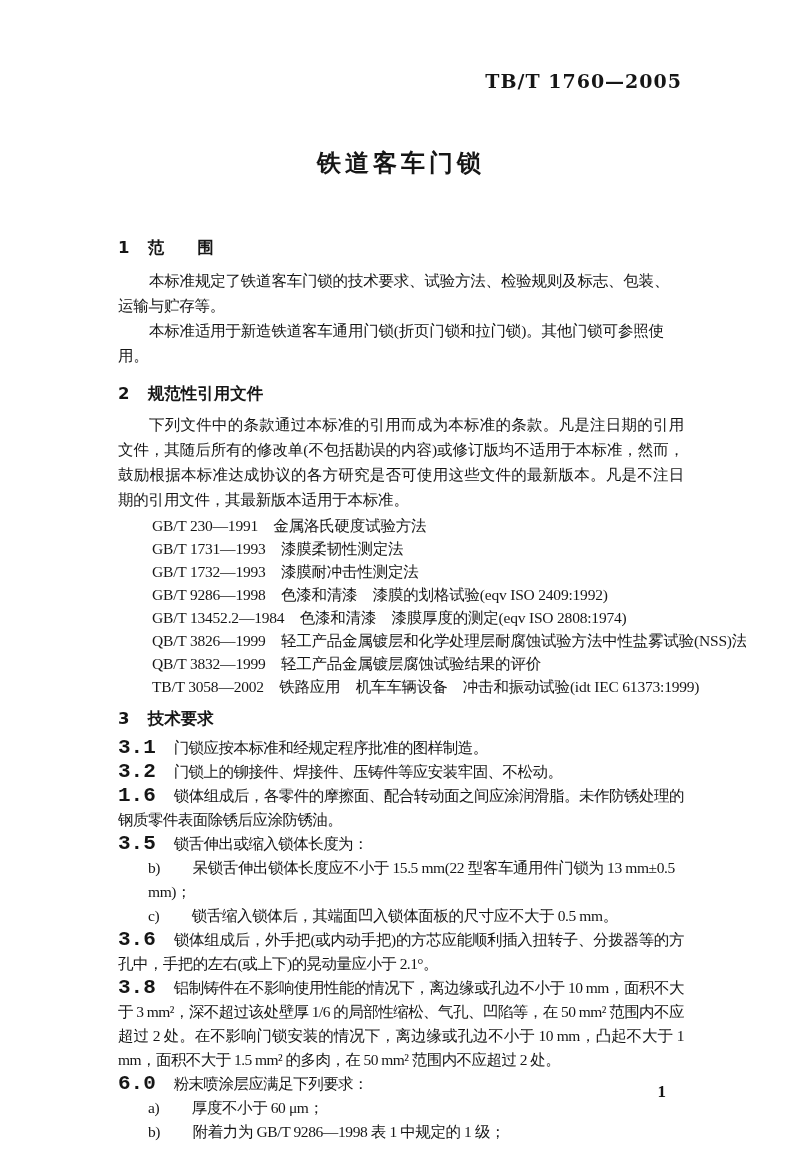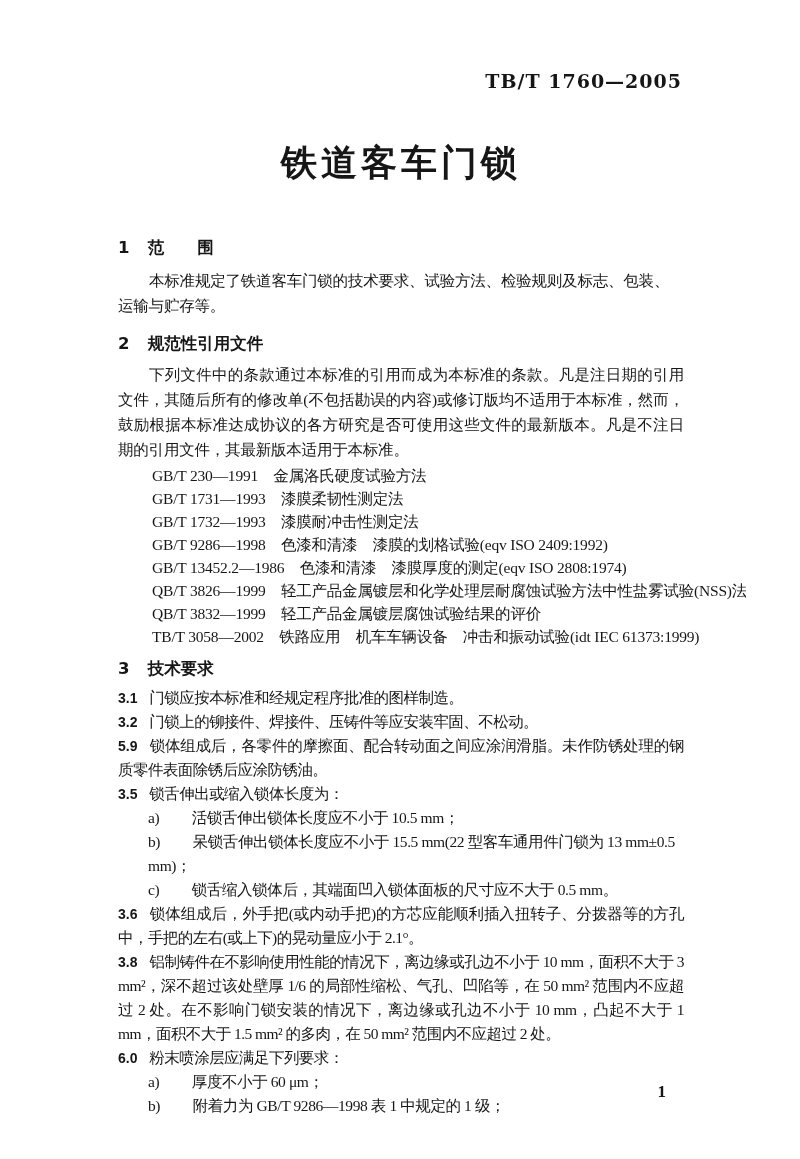--- a/index.html
+++ b/index.html
@@ -22,21 +22,21 @@
     font-weight: bold;
     font-size: 19px;
     letter-spacing: 1px;
     padding-right: 2px;
   }
   .doc-title {
     margin: 50px 0 0 0;
     text-align: center;
     font-family: "DejaVu Sans", "Liberation Sans", sans-serif;
     font-weight: bold;
-    font-size: 36px;
+    font-size: 24px;
     letter-spacing: 4px;
     line-height: 42px;
   }
   .sec-heading {
     margin-top: 52px;
     font-family: "DejaVu Sans", "Liberation Sans", sans-serif;
     font-weight: bold;
     font-size: 16.5px;
     line-height: 24px;
   }
@@ -64,23 +64,23 @@
     letter-spacing: -0.2px;
     white-space: nowrap;
   }
   .clauses { margin-top: 5px; }
   .clause {
     line-height: 24px;
     text-align: justify;
     letter-spacing: -0.55px;
   }
   .cnum {
-    font-family: Liberation Sans, sans-serif;
+    font-family: Liberation Mono, monospace;
     font-weight: bold;
-    font-size: 14px;
+    font-size: 21px;
     margin-right: 0.85em;
     letter-spacing: 0;
   }
   .subitem {
     padding-left: 30px;
     line-height: 24px;
     letter-spacing: -0.4px;
   }
   .inum { margin-right: 2.1em; }
   .page-number {
@@ -98,47 +98,47 @@
 <div class="page">
 
   <div class="doc-number">TB/T 1760—2005</div>
 
   <h1 class="doc-title">铁道客车门锁</h1>
 
   <div class="sec-heading">
     <span class="hnum">1</span><span>范　　围</span>
   </div>
   <p class="para">本标准规定了铁道客车门锁的技术要求、试验方法、检验规则及标志、包装、运输与贮存等。</p>
+  <p class="para" style="margin-top:0">本标准适用于新造铁道客车通用门锁(折页门锁和拉门锁)。其他门锁可参照使用。</p>
 
   <div class="sec-heading h2">
     <span class="hnum">2</span><span>规范性引用文件</span>
   </div>
   <p class="intro">下列文件中的条款通过本标准的引用而成为本标准的条款。凡是注日期的引用文件，其随后所有的修改单(不包括勘误的内容)或修订版均不适用于本标准，然而，鼓励根据本标准达成协议的各方研究是否可使用这些文件的最新版本。凡是不注日期的引用文件，其最新版本适用于本标准。</p>
   <div class="ref-list">
     <p class="ref">GB/T 230—1991　金属洛氏硬度试验方法</p>
     <p class="ref">GB/T 1731—1993　漆膜柔韧性测定法</p>
     <p class="ref">GB/T 1732—1993　漆膜耐冲击性测定法</p>
     <p class="ref">GB/T 9286—1998　色漆和清漆　漆膜的划格试验(eqv ISO 2409:1992)</p>
-    <p class="ref">GB/T 13452.2—1986　色漆和清漆　漆膜厚度的测定(eqv ISO 2808:1974)</p>
+    <p class="ref">GB/T 13452.2—1984　色漆和清漆　漆膜厚度的测定(eqv ISO 2808:1974)</p>
     <p class="ref">QB/T 3826—1999　轻工产品金属镀层和化学处理层耐腐蚀试验方法中性盐雾试验(NSS)法</p>
     <p class="ref">QB/T 3832—1999　轻工产品金属镀层腐蚀试验结果的评价</p>
     <p class="ref">TB/T 3058—2002　铁路应用　机车车辆设备　冲击和振动试验(idt IEC 61373:1999)</p>
   </div>
 
   <div class="sec-heading h3">
     <span class="hnum">3</span><span>技术要求</span>
   </div>
 
   <div class="clauses">
     <p class="clause"><span class="cnum">3.1</span><span>门锁应按本标准和经规定程序批准的图样制造。</span></p>
     <p class="clause"><span class="cnum">3.2</span><span>门锁上的铆接件、焊接件、压铸件等应安装牢固、不松动。</span></p>
-    <p class="clause"><span class="cnum">5.9</span><span>锁体组成后，各零件的摩擦面、配合转动面之间应涂润滑脂。未作防锈处理的钢质零件表面除锈后应涂防锈油。</span></p>
+    <p class="clause"><span class="cnum">1.6</span><span>锁体组成后，各零件的摩擦面、配合转动面之间应涂润滑脂。未作防锈处理的钢质零件表面除锈后应涂防锈油。</span></p>
     <p class="clause"><span class="cnum">3.5</span><span>锁舌伸出或缩入锁体长度为：</span></p>
 
-    <p class="subitem"><span class="inum">a)</span><span>活锁舌伸出锁体长度应不小于 10.5 mm；</span></p>
     <p class="subitem"><span class="inum">b)</span><span>呆锁舌伸出锁体长度应不小于 15.5 mm(22 型客车通用件门锁为 13 mm±0.5 mm)；</span></p>
     <p class="subitem"><span class="inum">c)</span><span>锁舌缩入锁体后，其端面凹入锁体面板的尺寸应不大于 0.5 mm。</span></p>
 
     <p class="clause"><span class="cnum">3.6</span><span>锁体组成后，外手把(或内动手把)的方芯应能顺利插入扭转子、分拨器等的方孔中，手把的左右(或上下)的晃动量应小于 2.1°。</span></p>
     <p class="clause"><span class="cnum">3.8</span><span>铝制铸件在不影响使用性能的情况下，离边缘或孔边不小于 10 mm，面积不大于 3 mm²，深不超过该处壁厚 1/6 的局部性缩松、气孔、凹陷等，在 50 mm² 范围内不应超过 2 处。在不影响门锁安装的情况下，离边缘或孔边不小于 10 mm，凸起不大于 1 mm，面积不大于 1.5 mm² 的多肉，在 50 mm² 范围内不应超过 2 处。</span></p>
     <p class="clause"><span class="cnum">6.0</span><span>粉末喷涂层应满足下列要求：</span></p>
 
     <p class="subitem"><span class="inum">a)</span><span>厚度不小于 60 μm；</span></p>
     <p class="subitem"><span class="inum">b)</span><span>附着力为 GB/T 9286—1998 表 1 中规定的 1 级；</span></p>
   </div>

